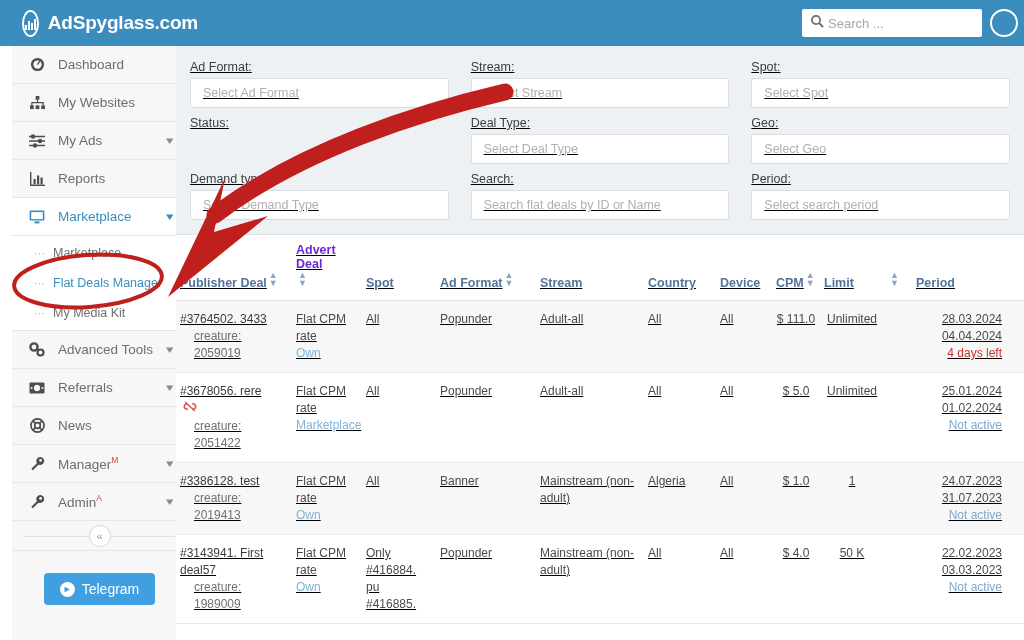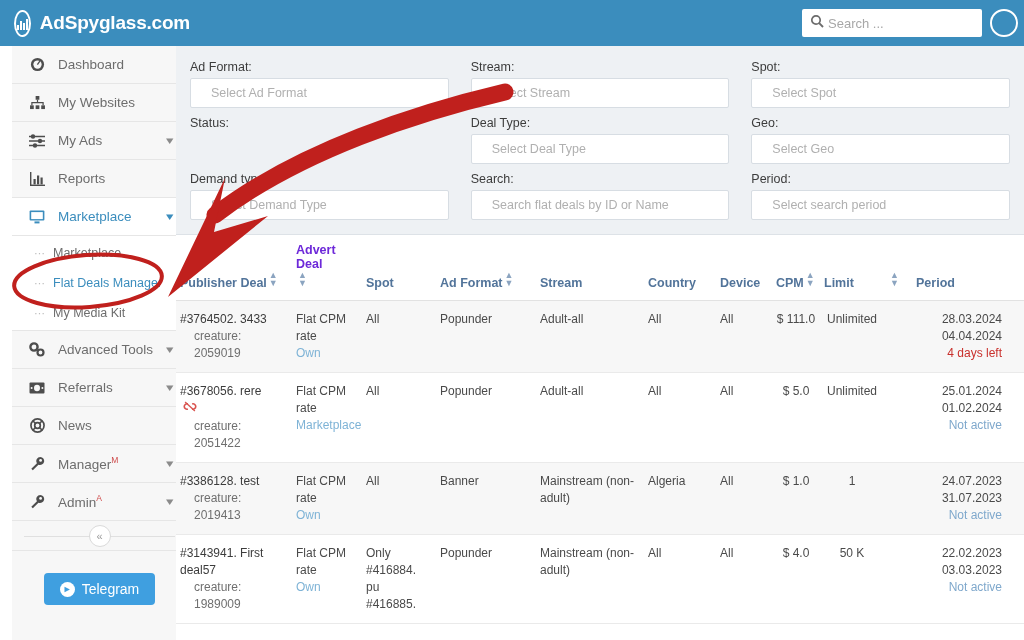--- a/index.html
+++ b/index.html
@@ -12,21 +12,21 @@
   .app { position: relative; width: 1024px; height: 640px; }
 
   
   .topbar {
     position: absolute; top: 0; left: 0; width: 1024px; height: 46px;
     background: #3b8dbd;
     display: flex; align-items: center;
   }
   .brand {
     display: flex; align-items: center; gap: 9px;
-    padding-left: 14px; width: 176px; height: 46px;
+    padding-left: 14px; width: 176px; height: 46px; margin-left: 8px;
   }
   .brand-logo {
     width: 27px; height: 27px; border-radius: 50%;
     border: 2px solid #ffffff;
     display: flex; align-items: flex-end; justify-content: center;
     padding-bottom: 5px;
   }
   .brand-logo i {
     display: block; width: 2px; background: #ffffff; margin: 0 0.6px;
   }
@@ -115,31 +115,31 @@
     height: 32px; padding: 0 16px; display: flex; align-items: center; gap: 7px;
     font-size: 14px;
   }
   .tg-circle { width: 15px; height: 15px; border-radius: 50%; background:#fff;
                display:flex; align-items:center; justify-content:center;
                color:#3f9fe0; font-size:9px; }
 
   
   .main {
     position: absolute; top: 46px; left: 176px; width: 848px; height: 594px;
-    background: #ffffff; overflow: hidden;
+    background: #ffffff; overflow: hidden; text-decoration: underline;
   }
   .filters {
     background: #eef1f4; padding: 10px 14px 14px 14px;
     display: grid; grid-template-columns: 1fr 1fr 1fr; column-gap: 22px;
     row-gap: 4px; border-bottom: 1px solid #dde2e7;
   }
   .f-label { font-size: 12.5px; color: #3c3c3c; margin-bottom: 4px; margin-top: 4px; }
   .f-input {
     height: 30px; background: #fff; border: 1px solid #d7dde3;
-    display: flex; align-items: center; padding-left: 20px;
+    display: flex; align-items: center; padding-left: 12px;
     font-size: 12.5px; color: #b0b0b0; border-radius: 2px;
     white-space: nowrap; overflow: hidden;
   }
 
   
   .tbl-scroll { height: 390px; overflow: hidden; }
   table.deals { width: 848px; border-collapse: collapse; table-layout: fixed; }
   table.deals thead th {
     font-size: 12.5px; color: #52749a; font-weight: bold;
     padding: 8px 4px 10px 4px; vertical-align: bottom; text-align: left;

